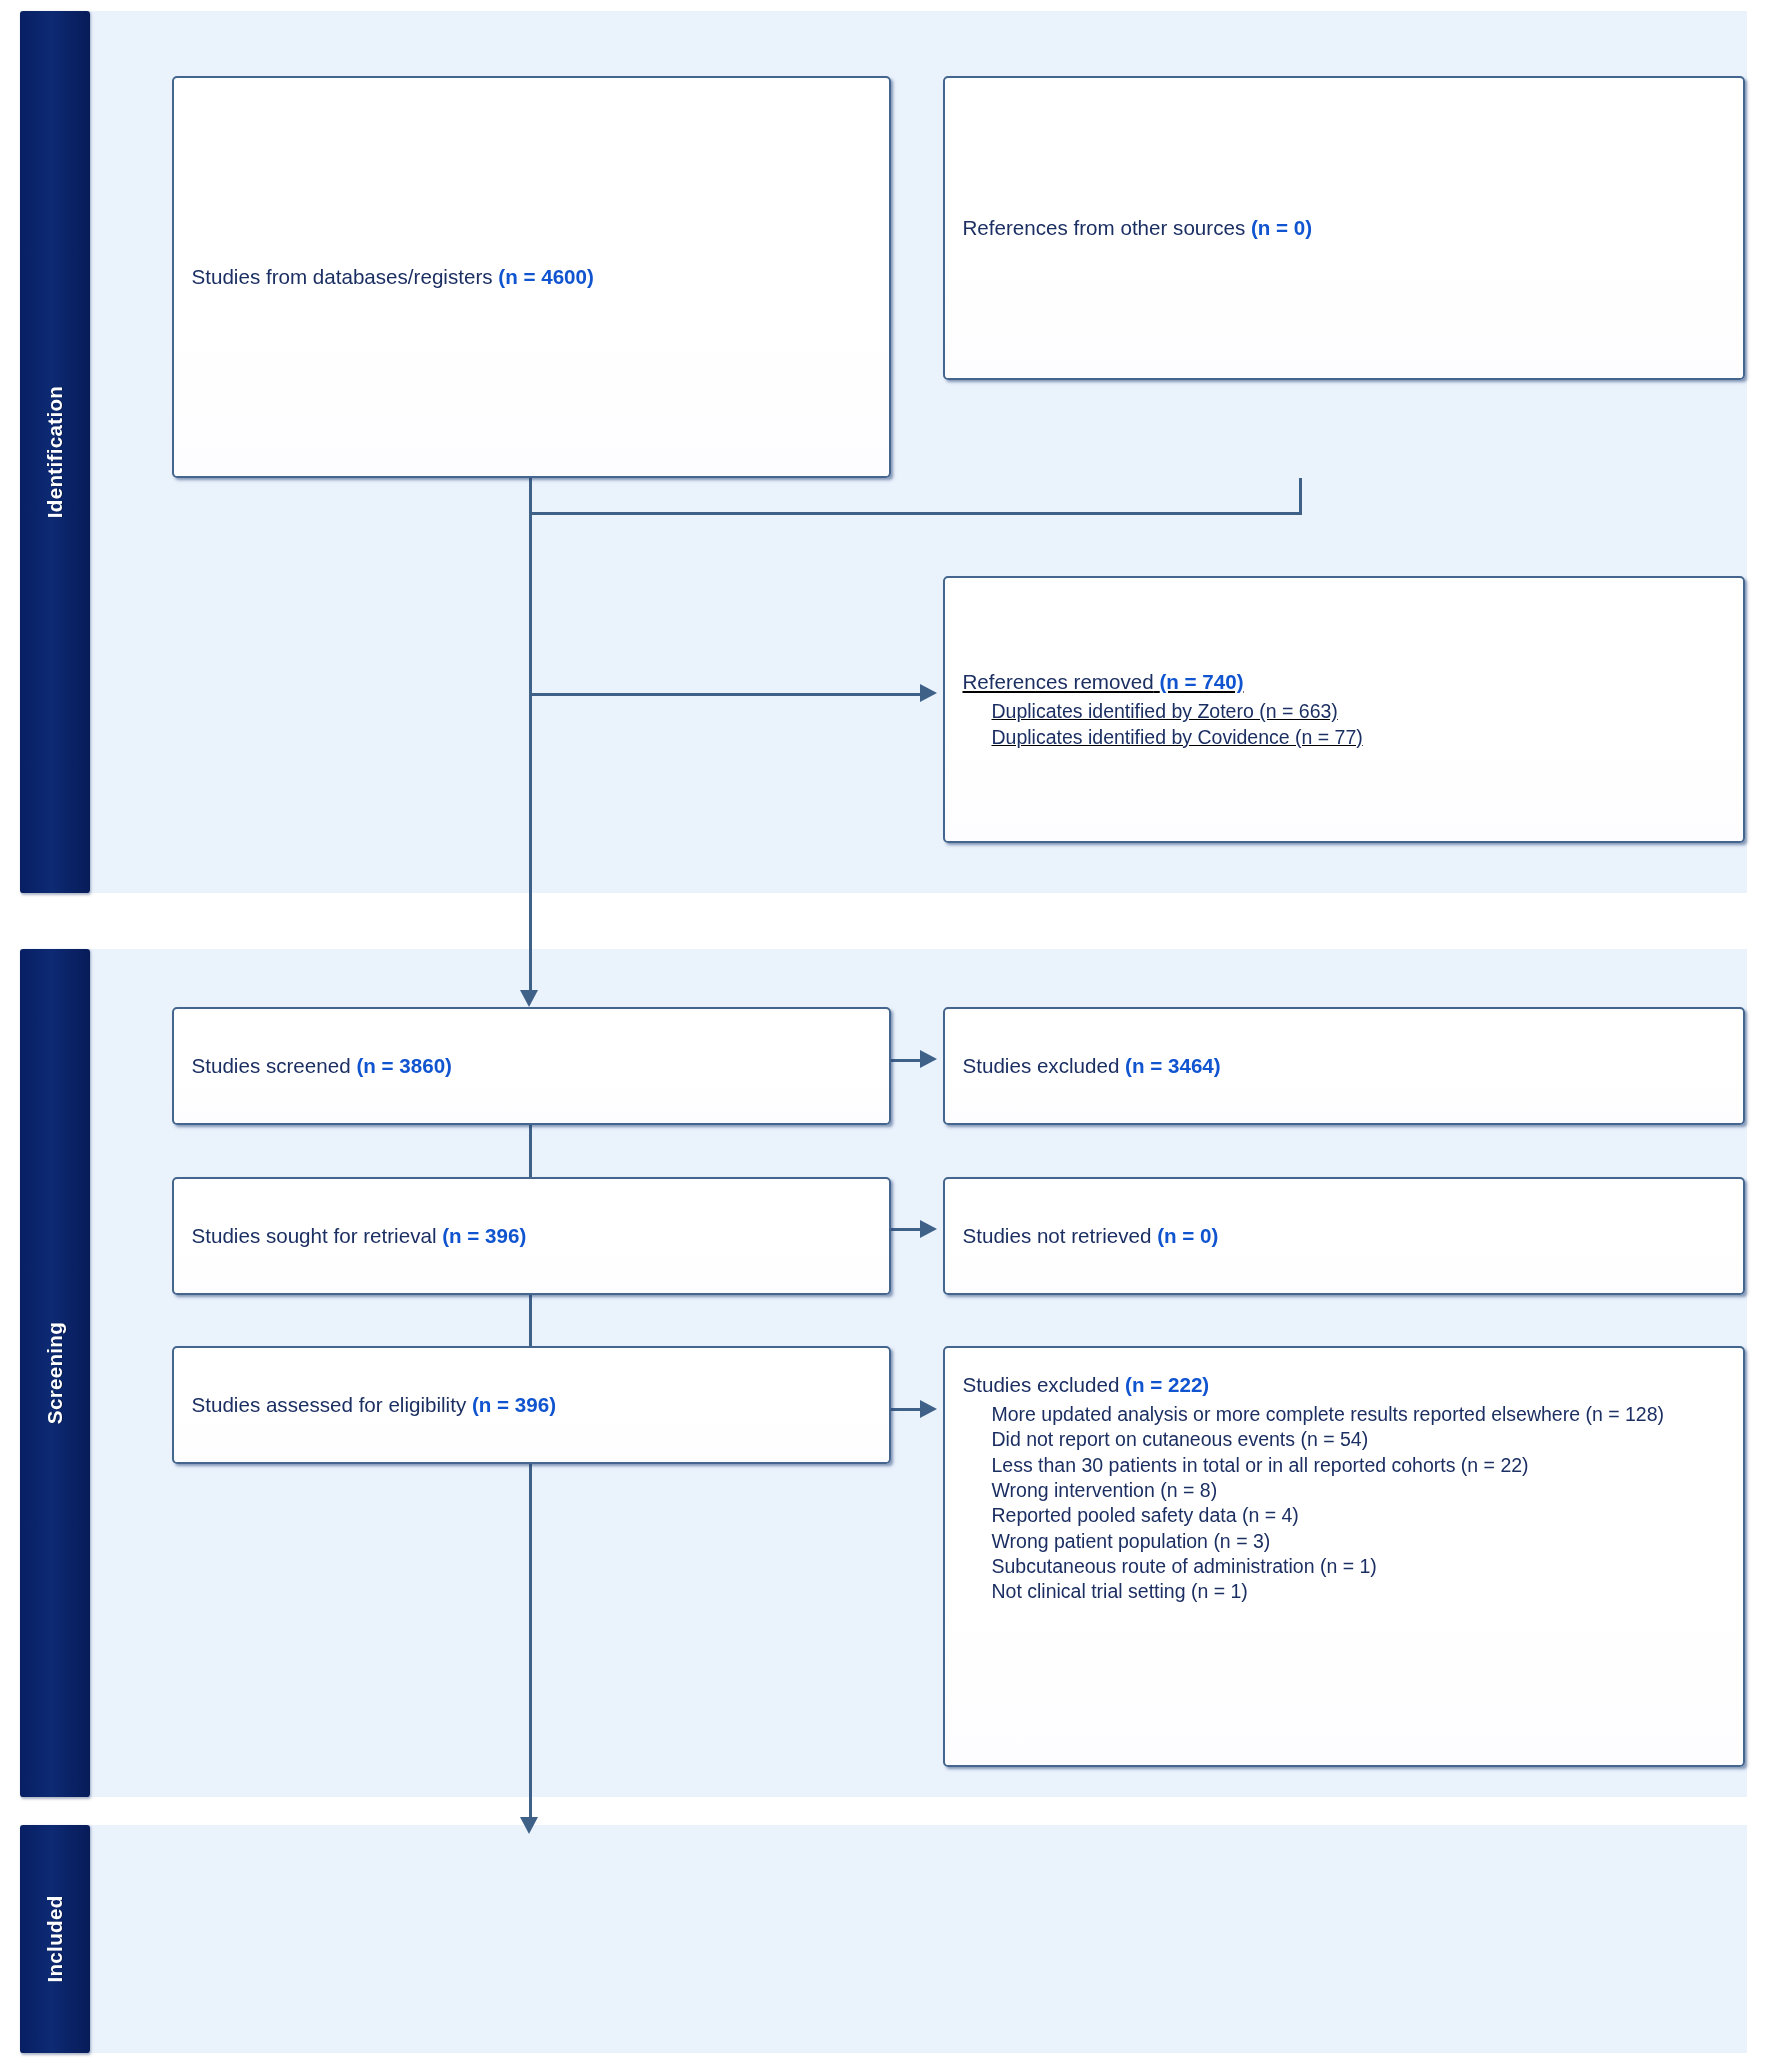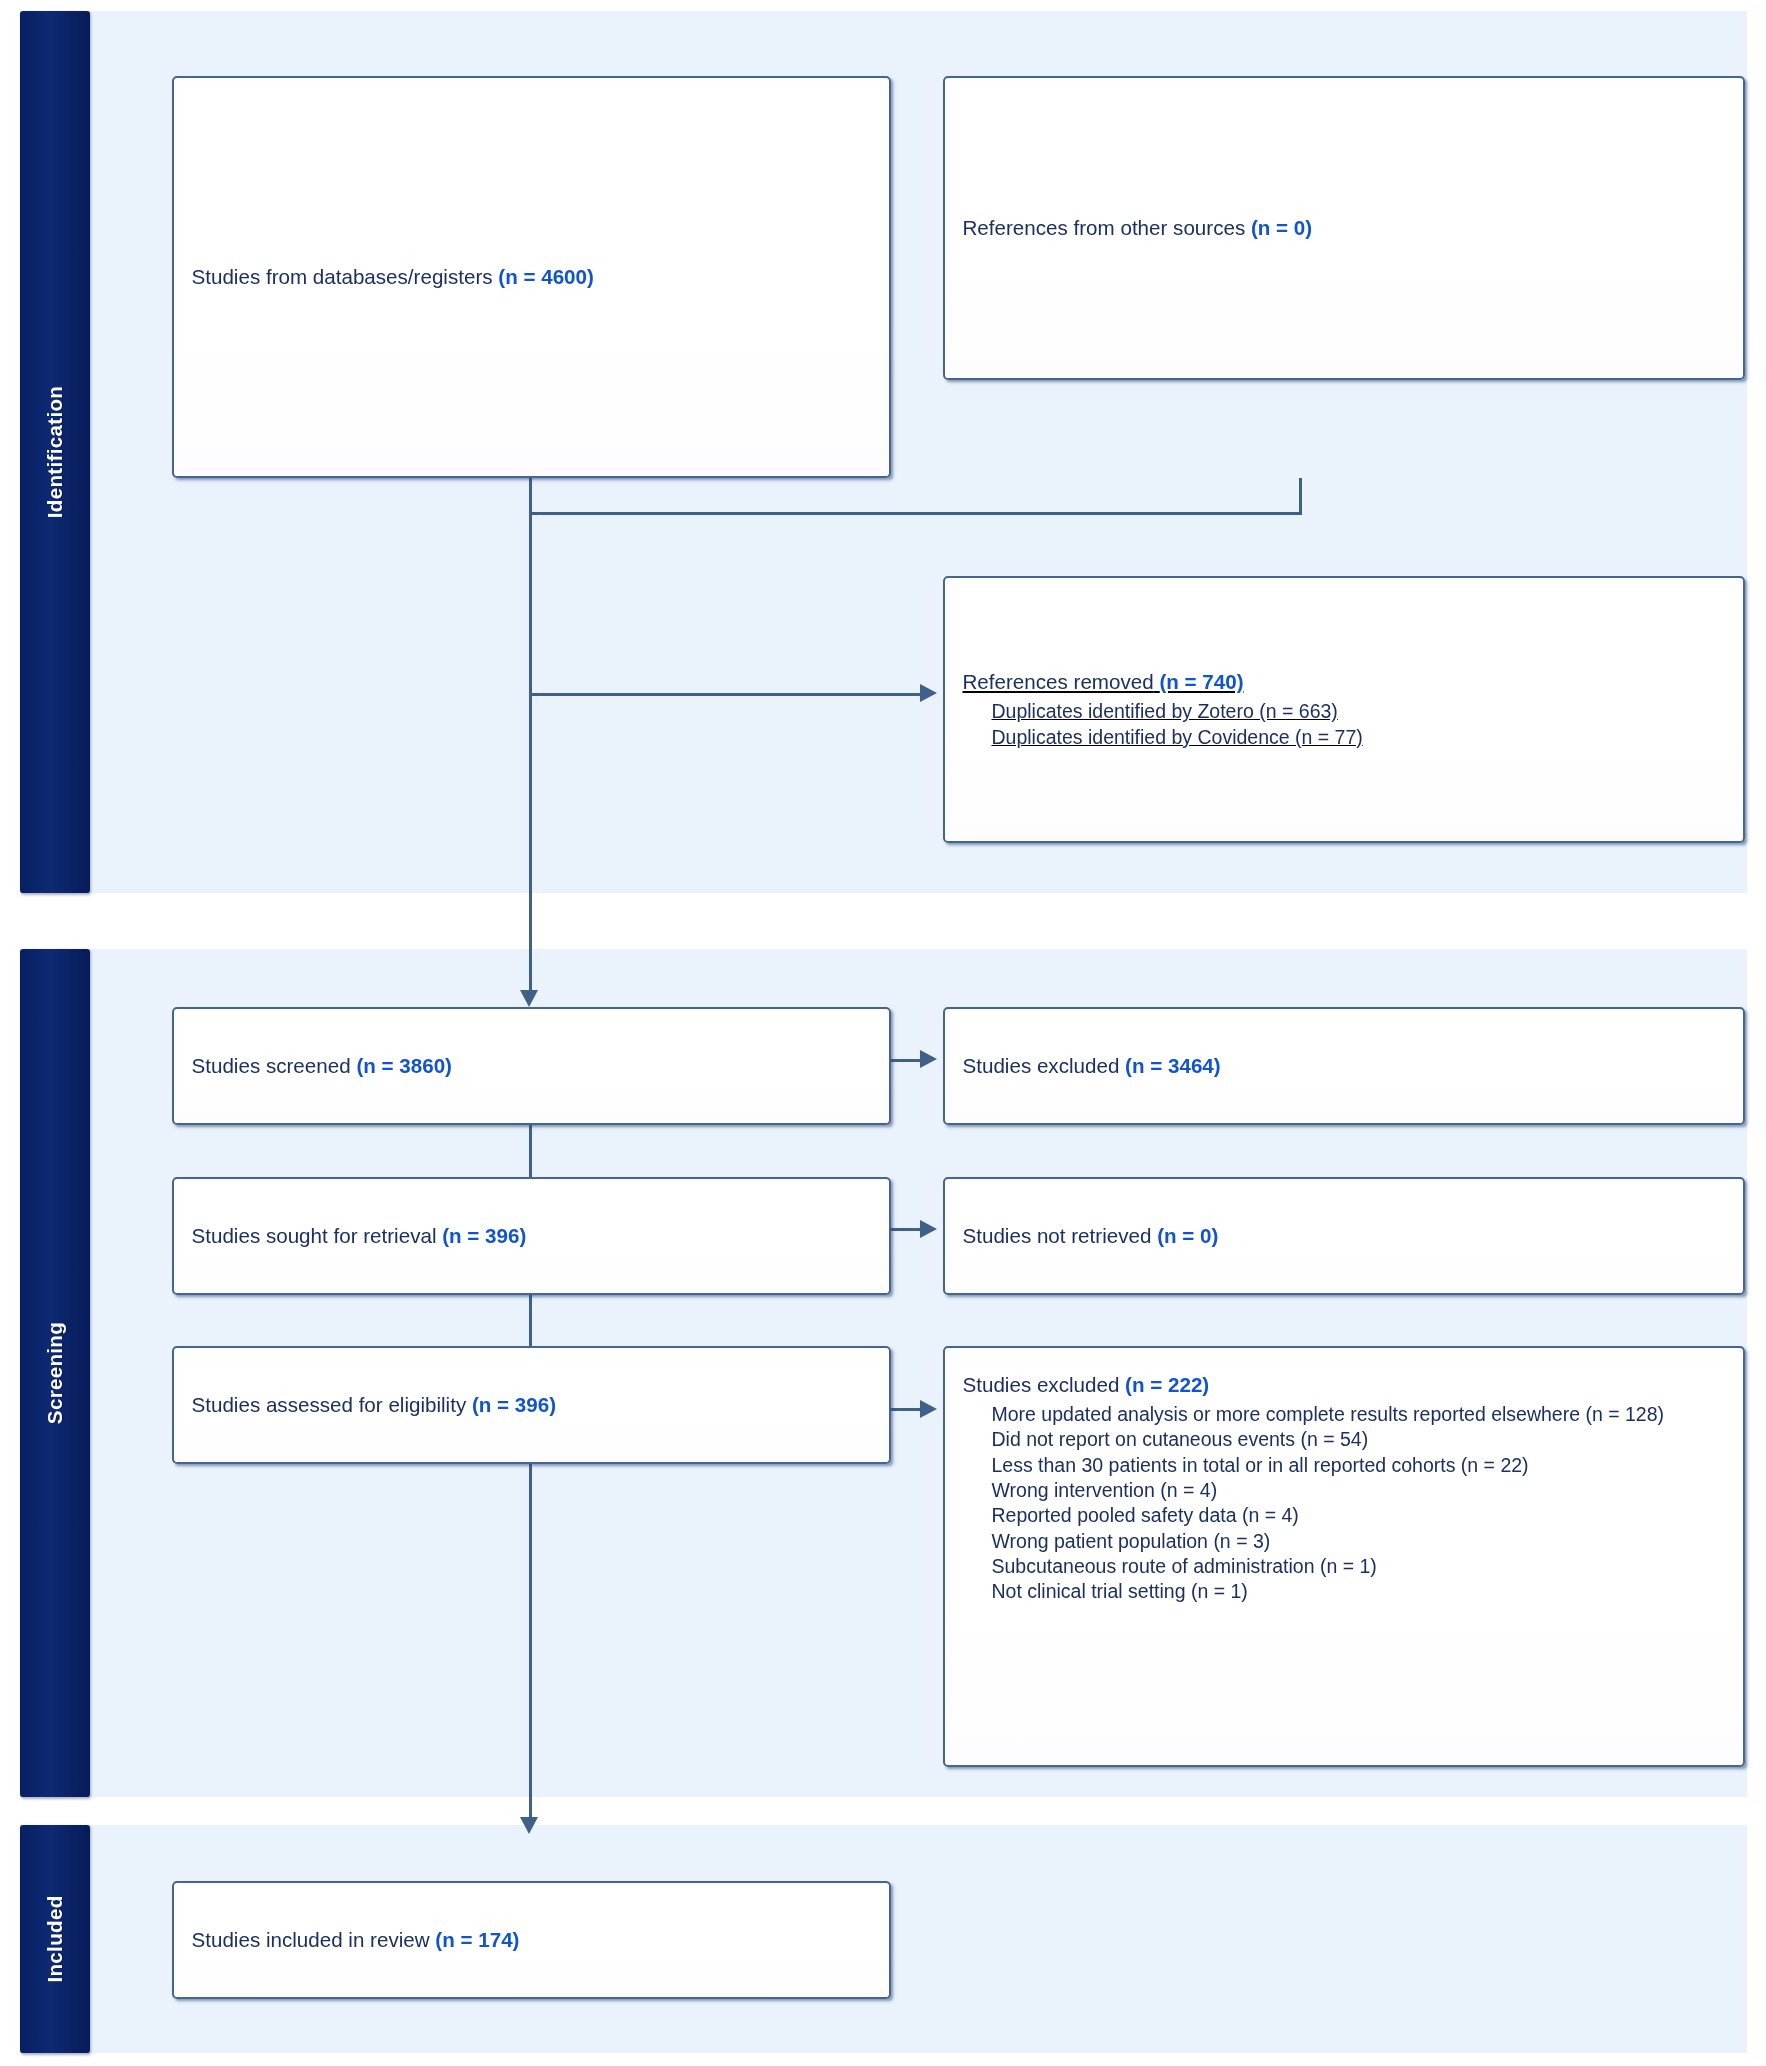--- a/index.html
+++ b/index.html
@@ -195,32 +195,24 @@
   <div class="node top-align" style="left:943px;top:1346px;width:802px;height:421px;">
     <div class="node-inner">
       <div class="node-title">
         <span>Studies excluded</span>
         <span class="n">(n = 222)</span>
       </div>
       <ul class="sublist">
         <li>More updated analysis or more complete results reported elsewhere (n = 128)</li>
         <li>Did not report on cutaneous events (n = 54)</li>
         <li>Less than 30 patients in total or in all reported cohorts (n = 22)</li>
-        <li>Wrong intervention (n = 4)</li>
+        <li>Wrong intervention (n = 8)</li>
         <li>Reported pooled safety data (n = 4)</li>
         <li>Wrong patient population (n = 3)</li>
         <li>Subcutaneous route of administration (n = 1)</li>
         <li>Not clinical trial setting (n = 1)</li>
       </ul>
     </div>
   </div>
 
-  <div class="node" style="left:172px;top:1881px;width:719px;height:118px;">
-    <div class="node-inner">
-      <div class="node-title">
-        <span>Studies included in review</span>
-        <span class="n">(n = 174)</span>
-      </div>
-    </div>
-  </div>
 
 </div>
 
 
 </body></html>

